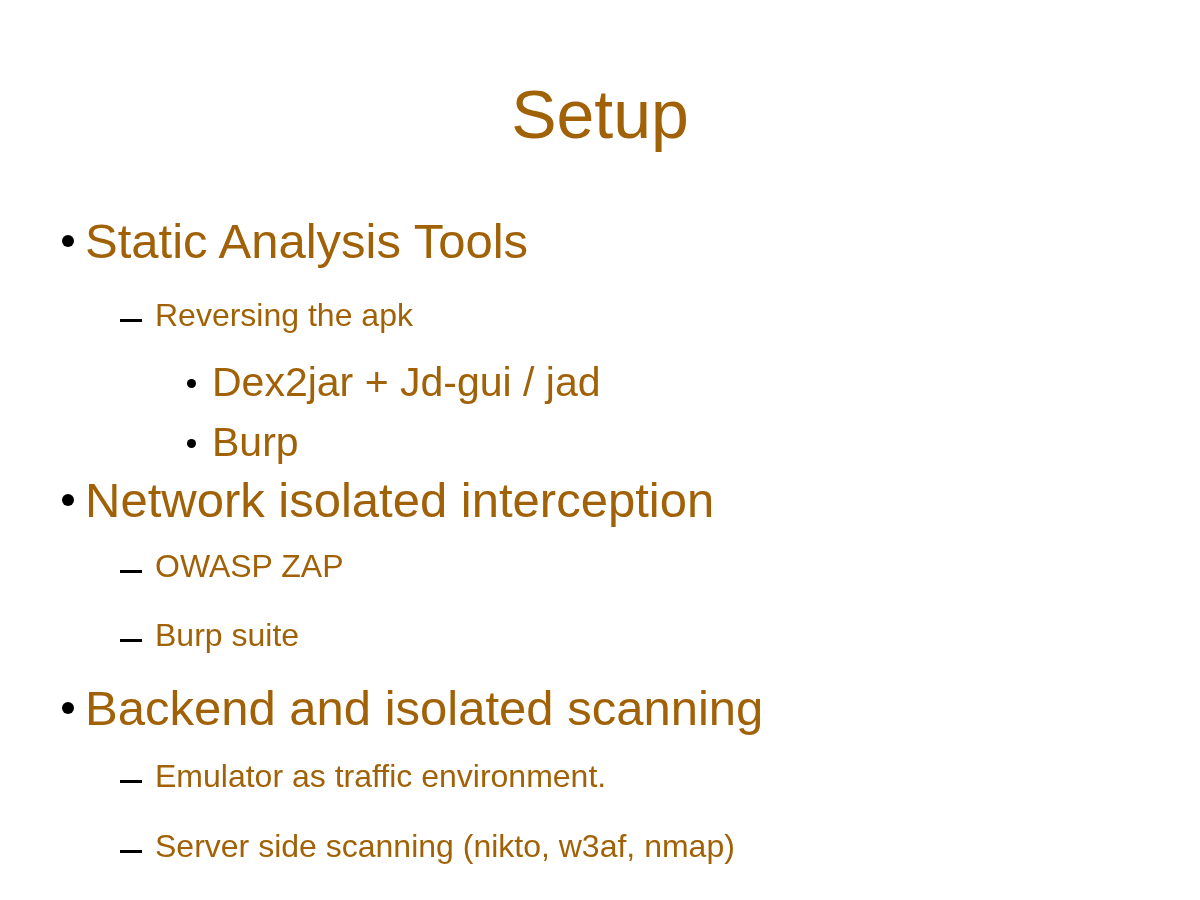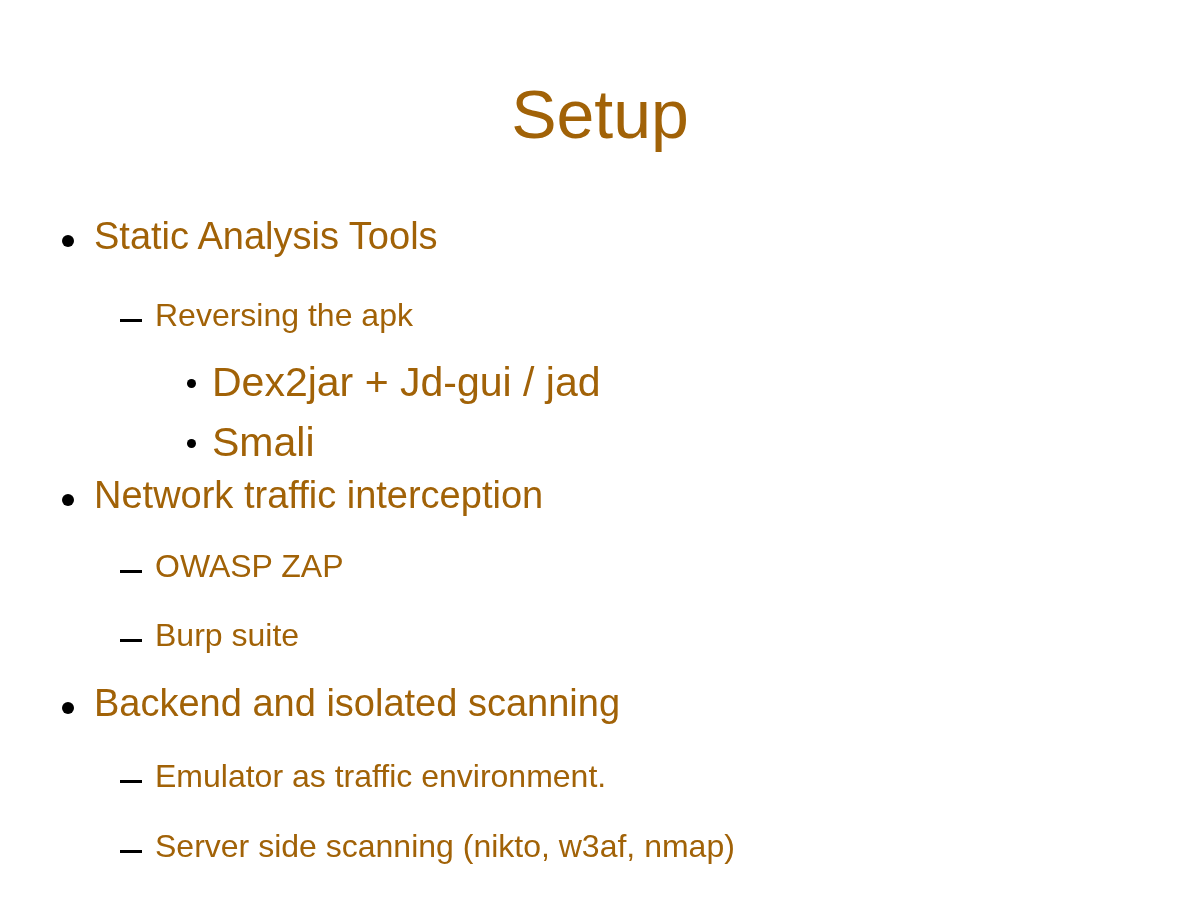--- a/index.html
+++ b/index.html
@@ -32,21 +32,21 @@
     left: 0;
     width: 100%;
     height: 0;
   }
   .text {
     position: absolute;
     top: 0;
     line-height: 1;
     white-space: nowrap;
   }
-  .l1 .text { left: 94px; font-size: 38px; }
+  .l1 .text { left: 85px; font-size: 49px; }
   .l2 .text { left: 155px; font-size: 32px; }
   .l3 .text { left: 212px; font-size: 41px; }
 
   .bullet {
     position: absolute;
     background: #000000;
   }
   .l1 .bullet { left: 62px;  top: 18px; width: 12px; height: 12px; border-radius: 50%; }
   .l2 .bullet { left: 120px; top: 20px; width: 22px; height: 3px; }
   .l3 .bullet { left: 187px; top: 17px; width: 9px;  height: 9px;  border-radius: 50%; }
@@ -68,26 +68,26 @@
     <span class="text">Reversing the apk</span>
   </div>
 
   <div class="row l3" style="top:362px">
     <span class="bullet"></span>
     <span class="text">Dex2jar + Jd-gui / jad</span>
   </div>
 
   <div class="row l3" style="top:422px">
     <span class="bullet"></span>
-    <span class="text">Smali</span>
+    <span class="text">Burp</span>
   </div>
 
   <div class="row l1" style="top:476px">
     <span class="bullet"></span>
-    <span class="text">Network traffic interception</span>
+    <span class="text">Network isolated interception</span>
   </div>
 
   <div class="row l2" style="top:550px">
     <span class="bullet"></span>
     <span class="text">OWASP ZAP</span>
   </div>
 
   <div class="row l2" style="top:619px">
     <span class="bullet"></span>
     <span class="text">Burp suite</span>

